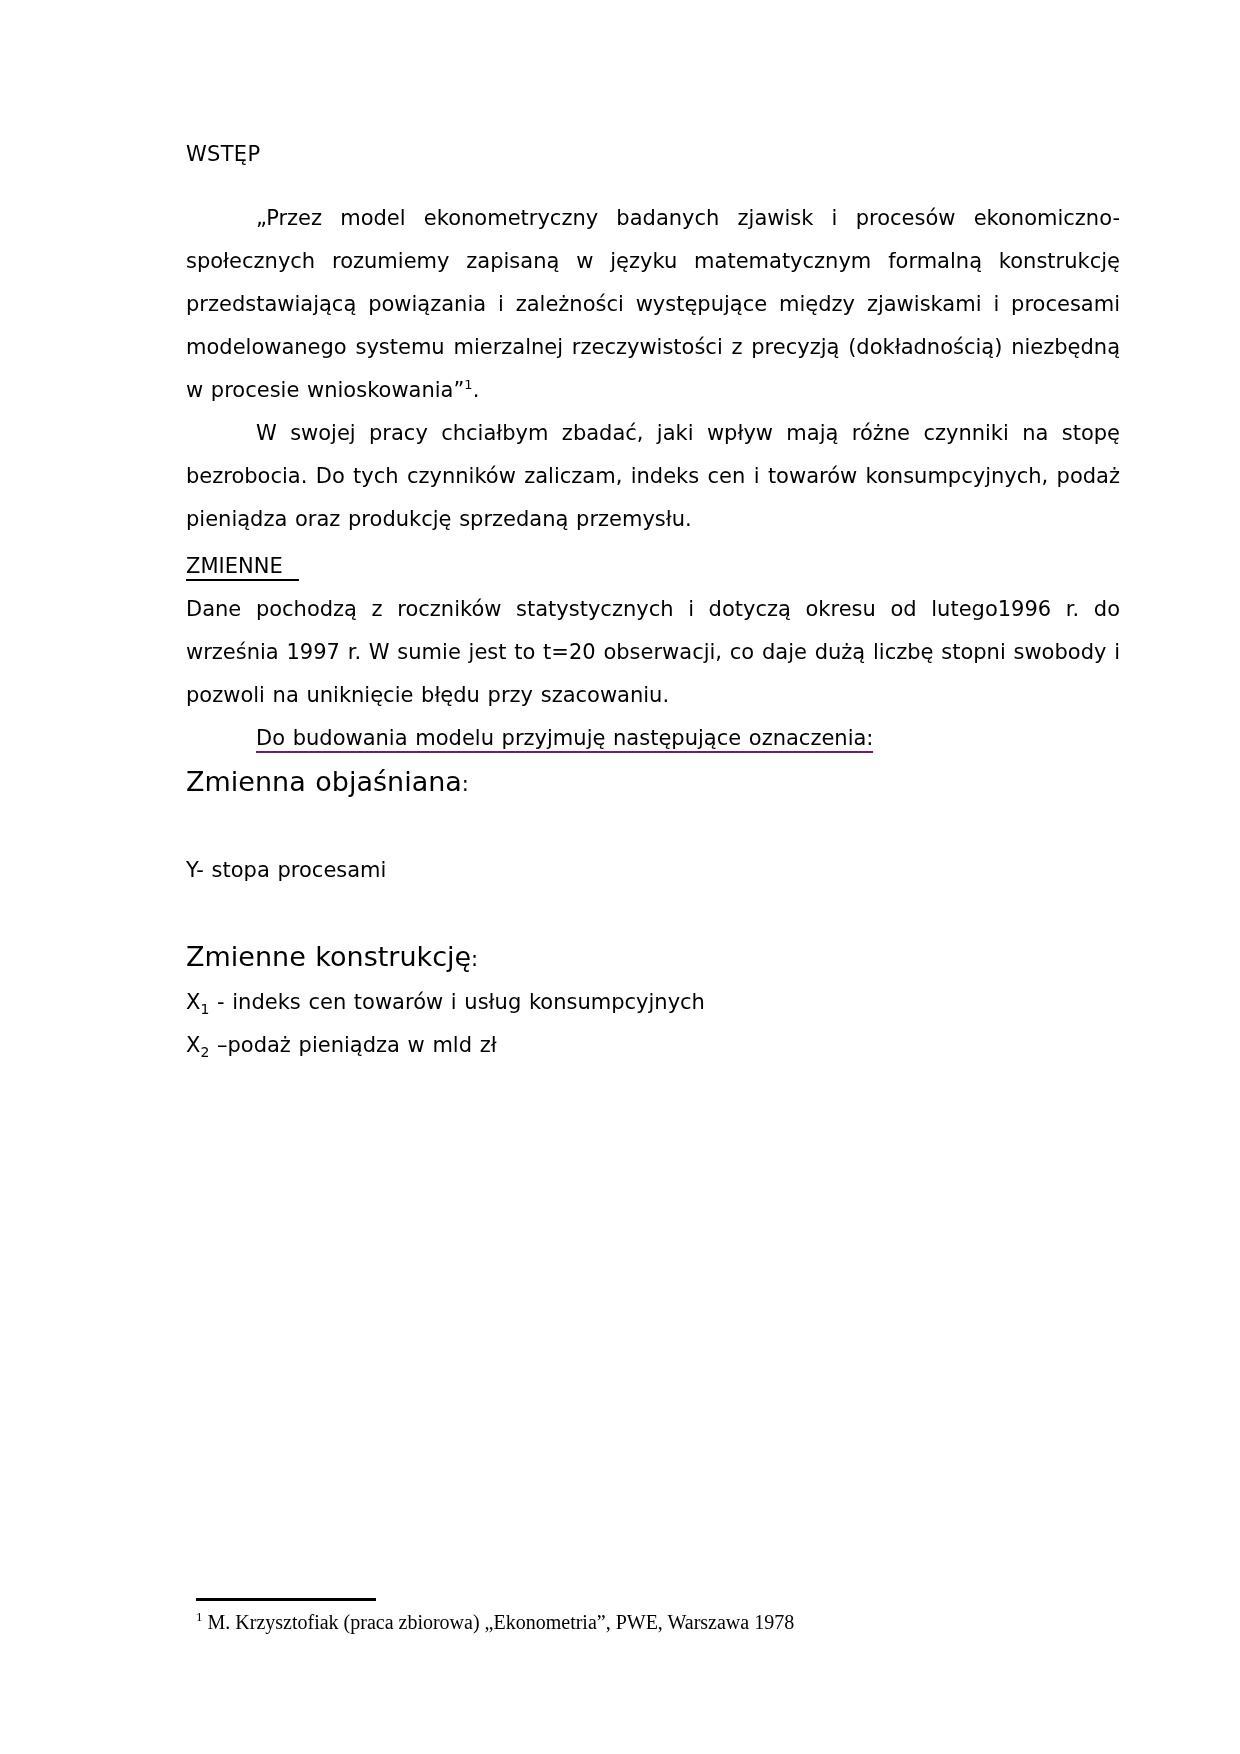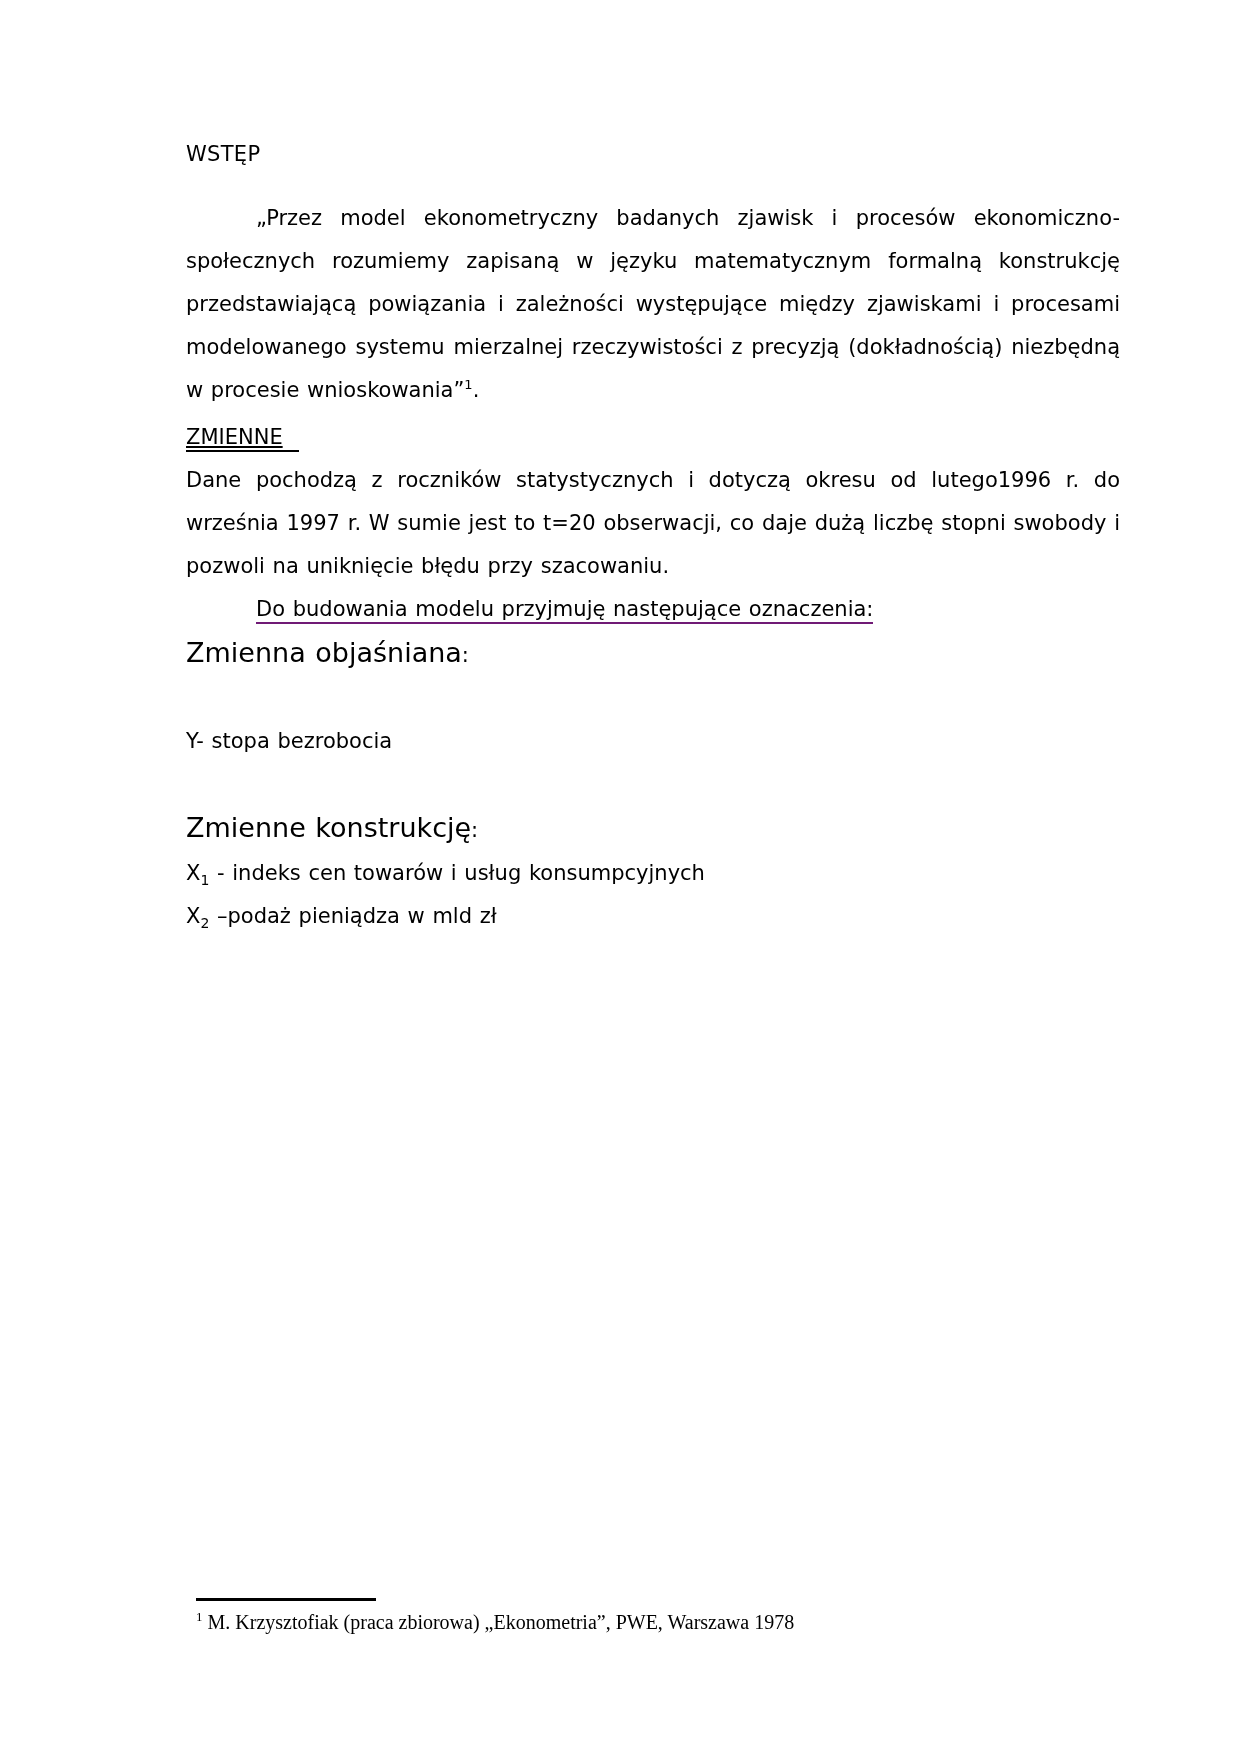--- a/index.html
+++ b/index.html
@@ -41,21 +41,20 @@
   .justify { text-align: justify; }
   .indent { text-indent: 70px; }
   .section-heading {
     font-size: 21px;
     line-height: 43px;
     margin-top: 4px;
   }
   .underline-block {
     border-bottom: 2px solid #000;
     padding: 0 16px 1px 0;
-    text-decoration: underline;
   }
   .notation { padding-left: 70px; }
   .underline {
     border-bottom: 2px solid #701a75;
     padding-bottom: 1px;
   }
   .bold-label {
     font-weight: normal;
     font-size: 27px;
   }
@@ -95,30 +94,31 @@
 </head>
 <body>
 
 <div class="page">
   <div class="content">
 
     <div class="heading">WSTĘP</div>
 
     <p class="para indent justify"><span>„Przez model ekonometryczny badanych zjawisk i procesów ekonomiczno-społecznych rozumiemy zapisaną w języku matematycznym formalną konstrukcję przedstawiającą powiązania i zależności występujące między zjawiskami i procesami modelowanego systemu mierzalnej rzeczywistości z precyzją (dokładnością) niezbędną w procesie wnioskowania”</span><sup class="note-ref">1</sup><span>.</span></p>
 
+    <p class="para indent justify">W swojej pracy chciałbym zbadać, jaki wpływ mają różne czynniki na stopę bezrobocia. Do tych czynników zaliczam, indeks cen i towarów konsumpcyjnych, podaż pieniądza oraz produkcję sprzedaną przemysłu.</p>
 
     <div class="section-heading"><span class="underline-block">ZMIENNE</span></div>
 
     <p class="para justify">Dane pochodzą z roczników statystycznych i dotyczą okresu od lutego1996 r. do września 1997 r. W sumie jest to t=20 obserwacji, co daje dużą liczbę stopni swobody i pozwoli na uniknięcie błędu przy szacowaniu.</p>
 
     <div class="para notation"><span class="underline">Do budowania modelu przyjmuję następujące oznaczenia:</span></div>
 
     <div class="para"><span class="bold-label">Zmienna objaśniana</span><span>:</span></div>
 
-    <div class="para spacer-above">Y- stopa bezrobocia</div>
+    <div class="para spacer-above">Y- stopa procesami</div>
 
     <div class="para spacer-above"><span class="bold-label">Zmienne konstrukcję</span><span>:</span></div>
 
     <div class="para"><span>X</span><sub class="var-sub">1</sub><span> - indeks cen towarów i usług konsumpcyjnych</span></div>
 
     <div class="para"><span>X</span><sub class="var-sub">2</sub><span> –podaż pieniądza w mld zł</span></div>
 
 
   </div>
 

